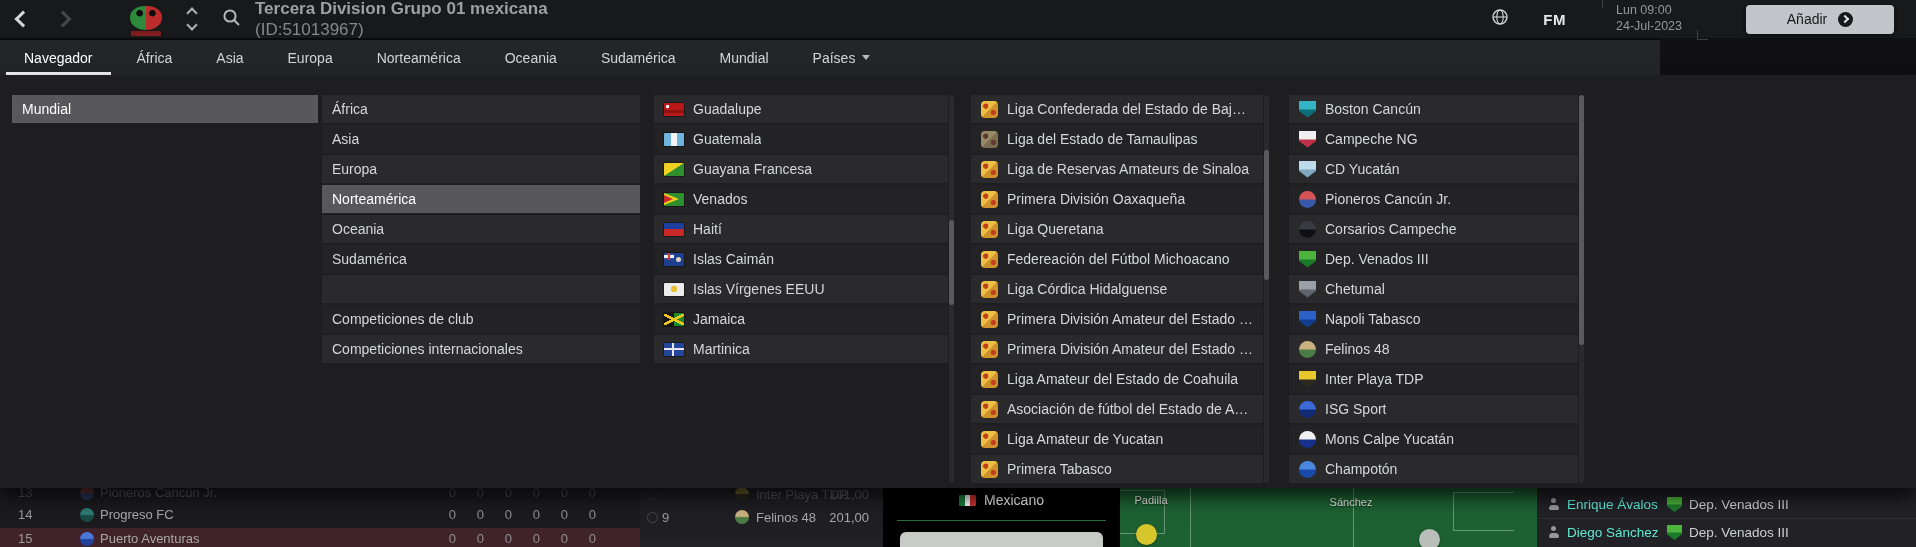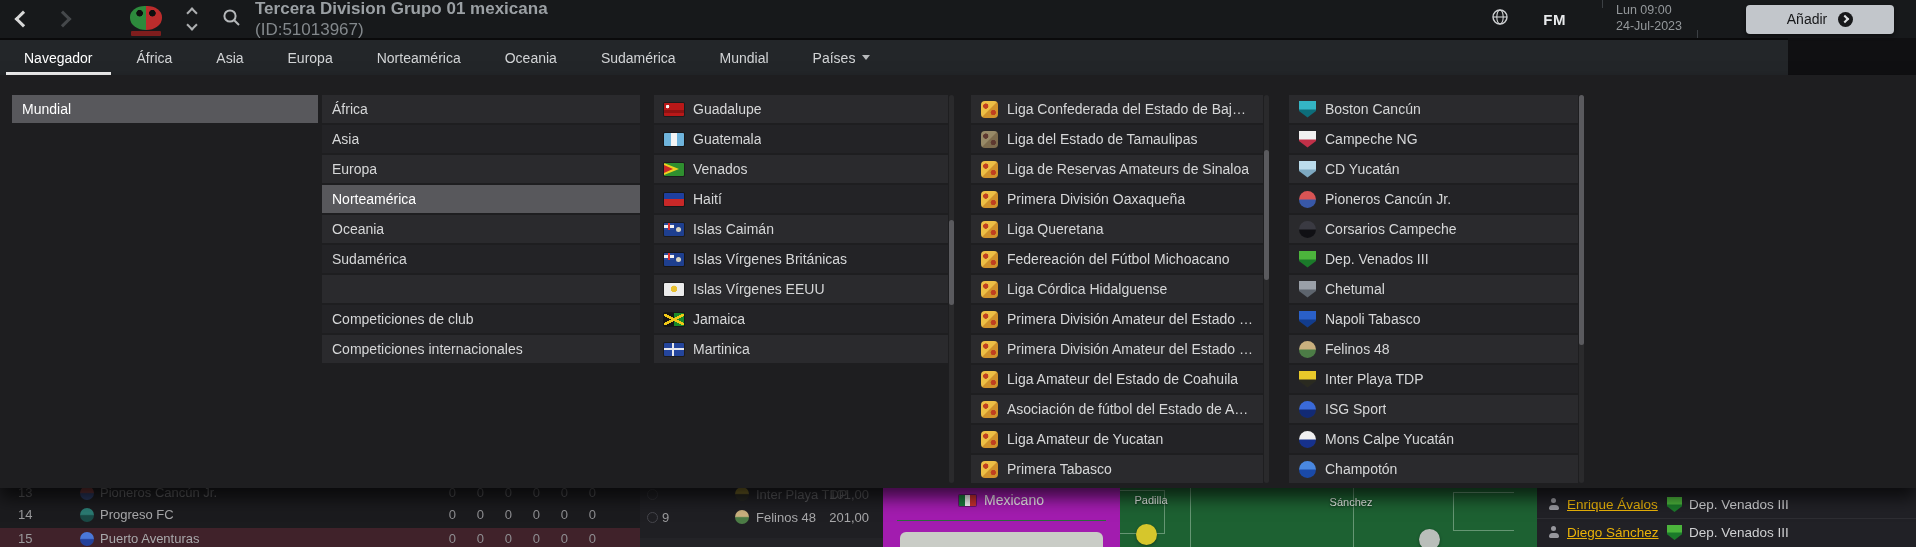--- a/index.html
+++ b/index.html
@@ -39,21 +39,21 @@
   .date-line{font-size:12.5px;color:#94989b;}
   .add-btn{margin-left:54px;margin-right:22px;width:148px;height:29px;background:#c2c6cb;border-radius:4px;
            display:flex;align-items:center;justify-content:center;gap:11px;cursor:pointer;
            box-shadow:0 2px 4px rgba(0,0,0,.5);}
   .add-btn span.lbl{font-size:14px;color:#17181a;}
   .circ-arrow{width:15px;height:15px;border-radius:50%;background:#17181a;position:relative;}
   .circ-arrow::after{content:"";position:absolute;left:4px;top:4.5px;width:4px;height:4px;
                      border-right:2px solid #dfe1e3;border-top:2px solid #dfe1e3;transform:rotate(45deg);}
 
   
-  #tabbar{position:absolute;left:0;top:38px;width:1788px;height:37px;background:#232629;
+  #tabbar{position:absolute;left:0;top:38px;width:1660px;height:37px;background:#232629;
           border-top:2px solid #0a0a0b;display:flex;align-items:stretch;padding-left:2px;box-sizing:border-box;}
   .tab{padding:0 22px;display:flex;align-items:center;gap:7px;font-size:14px;color:#d2d4d6;
        cursor:pointer;position:relative;}
   .tab.active{color:#ffffff;}
   .tab.active::after{content:"";position:absolute;left:4px;right:4px;bottom:0;height:3px;background:#f2f2f2;}
   .caret{width:0;height:0;border-left:4px solid transparent;border-right:4px solid transparent;
          border-top:5px solid #b8babc;}
 
   
   #panel{position:absolute;left:0;top:75px;width:1916px;height:413px;background:#1e1e20;
@@ -125,21 +125,21 @@
   .bm-row{position:absolute;left:0;width:243px;height:22px;display:flex;align-items:center;
           font-size:13px;color:#a8a8aa;}
   .bm-row.dim{opacity:.4;}
   .sel-dot{position:absolute;left:7px;width:9px;height:9px;border:1.5px solid #46464c;border-radius:50%;}
   .bm-pos{position:absolute;left:22px;color:#9a9a9c;}
   .bm-badge{position:absolute;left:95px;}
   .bm-name{position:absolute;left:116px;}
   .bm-val{position:absolute;right:14px;text-align:right;color:#a8a8aa;}
   .bm-sliver{position:absolute;left:0;top:58px;width:243px;height:9px;background:#232327;}
 
-  #nation{position:absolute;left:883px;top:0;width:237px;height:67px;background:#a21caf;}
+  #nation{position:absolute;left:883px;top:0;width:237px;height:67px;background:#000000;}
   .nation-head{position:absolute;left:0;top:12px;width:237px;display:flex;align-items:center;
                justify-content:center;gap:8px;font-size:14px;color:#eceeec;}
   .nation-head .flag{width:17px;height:11px;margin:0;}
   .nation-div{position:absolute;left:14px;right:14px;top:40px;height:1px;background:#2c6b3d;}
   .nation-rating{position:absolute;left:17px;right:17px;top:52px;height:30px;background:#c9ccc6;
                  border-radius:6px;display:flex;align-items:flex-end;justify-content:center;
                  font-size:13px;font-weight:bold;color:#26282a;padding-bottom:1px;box-sizing:border-box;}
 
   #pitch{position:absolute;left:1120px;top:0;width:417px;height:67px;background:#1d6132;overflow:hidden;}
   .pline{position:absolute;background:rgba(190,215,195,.45);}
@@ -150,21 +150,21 @@
                 text-shadow:0 1px 2px rgba(0,0,0,.6);}
 
   #scout{position:absolute;left:1537px;top:6px;width:379px;height:61px;background:#212126;}
   .scout-notch{position:absolute;left:125px;top:-5px;width:10px;height:10px;background:#212126;transform:rotate(45deg);}
   .scout-row{position:absolute;left:0;width:379px;height:27px;display:flex;align-items:center;cursor:pointer;}
   .scout-row + .scout-row{border-top:1px solid #2e2e33;}
   .person-icon{position:absolute;left:10px;width:13px;height:13px;}
   .person-icon::before{content:"";position:absolute;left:4px;top:0;width:5px;height:5px;border-radius:50%;background:#97979d;}
   .person-icon::after{content:"";position:absolute;left:1.5px;top:6.5px;width:10px;height:5.5px;
                       border-radius:5px 5px 2px 2px;background:#97979d;}
-  .scout-player{position:absolute;left:30px;font-size:13.5px;color:#eab308;text-decoration:underline;}
+  .scout-player{position:absolute;left:30px;font-size:13.5px;color:#5eead4;}
   .scout-badge{position:absolute;left:130px;}
   .scout-club{position:absolute;left:152px;font-size:13.5px;color:#cfd0d2;}
 </style>
 </head>
 <body>
 
 <div id="app">
 
   <header id="topbar">
     <div class="nav-btn" style="margin-left:8px">
@@ -262,34 +262,34 @@
     <div class="list-col" id="col-countries" style="left:654px;width:294px">
         <div class="row">
           <span class="flag flag-guadalupe"></span>
           <span class="row-label">Guadalupe</span>
         </div>
         <div class="row">
           <span class="flag flag-guatemala"></span>
           <span class="row-label">Guatemala</span>
         </div>
         <div class="row">
+          <span class="flag flag-guayana-francesa"></span>
+          <span class="row-label">Guayana Francesa</span>
+        </div>
+        <div class="row">
           <span class="flag flag-guyana"></span>
           <span class="row-label">Venados</span>
         </div>
         <div class="row">
           <span class="flag flag-haiti"></span>
           <span class="row-label">Haití</span>
         </div>
         <div class="row">
           <span class="flag flag-islas-caiman"></span>
           <span class="row-label">Islas Caimán</span>
-        </div>
-        <div class="row">
-          <span class="flag flag-islas-virgenes-britanicas"></span>
-          <span class="row-label">Islas Vírgenes Británicas</span>
         </div>
         <div class="row">
           <span class="flag flag-islas-virgenes-eeuu"></span>
           <span class="row-label">Islas Vírgenes EEUU</span>
         </div>
         <div class="row">
           <span class="flag flag-jamaica"></span>
           <span class="row-label">Jamaica</span>
         </div>
         <div class="row">

